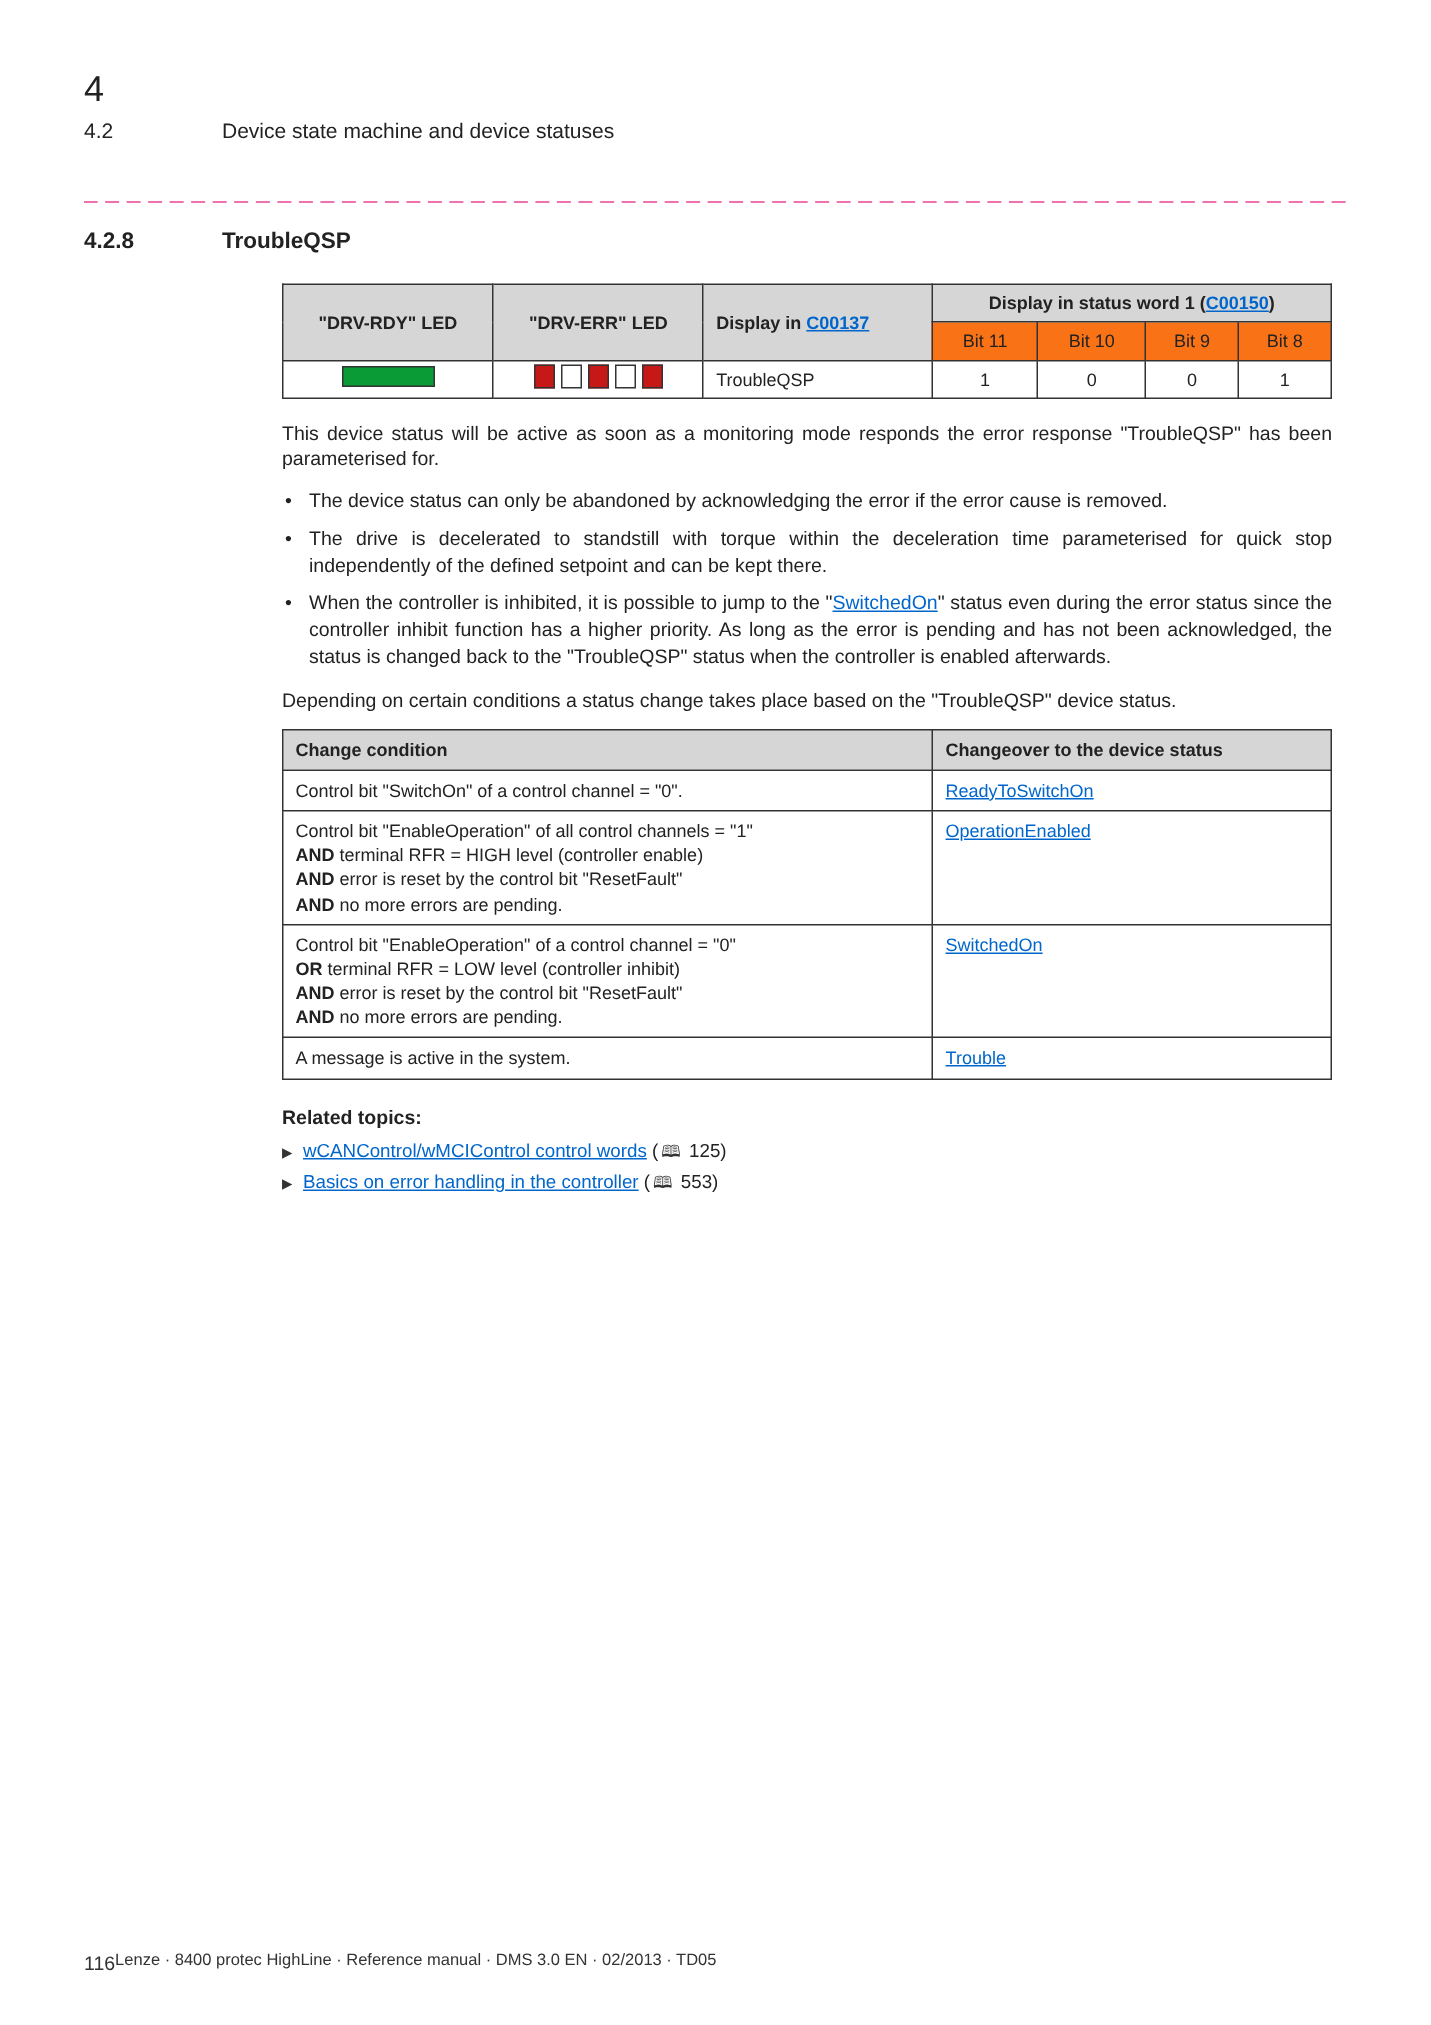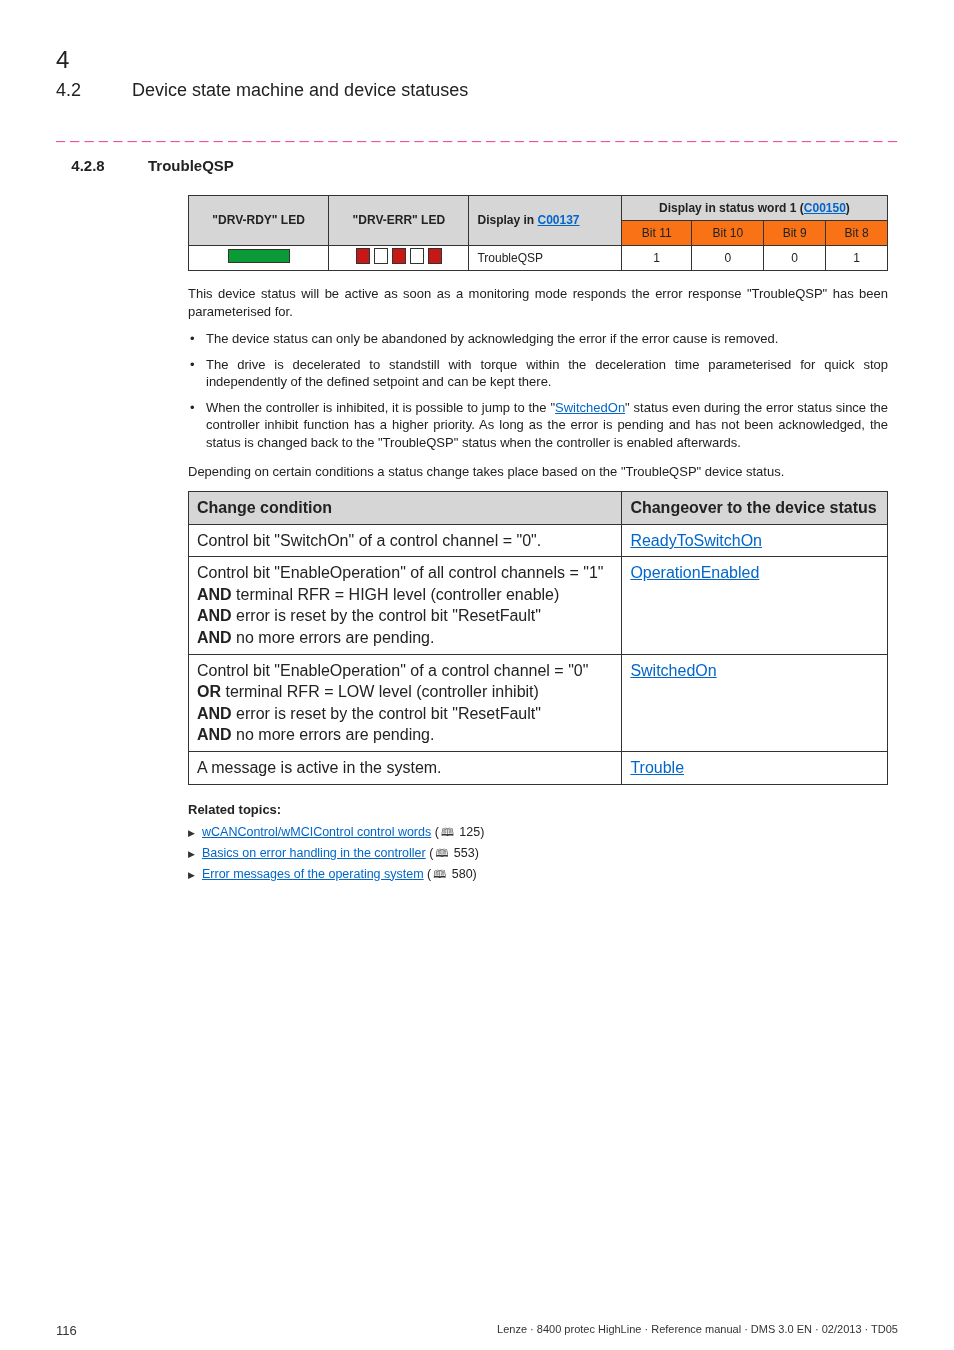--- a/index.html
+++ b/index.html
@@ -27,38 +27,37 @@
     font-size: 24px;
     font-weight: 400;
     width: 64px;
   }
   .hdr-title {
     font-size: 24px;
     font-weight: 400;
   }
   .subhdr {
     display: flex;
-    gap: 12px;
+    gap: 28px;
     margin-bottom: 20px;
-    font-size: 18px;
+    font-size: 14px;
   }
   .subhdr-num { width: 64px; }
   .sep {
     letter-spacing: 0.5px;
     color: #ec4899;
     white-space: nowrap;
     overflow: hidden;
     font-size: 16px;
     margin-bottom: 12px;
   }
   .sec {
     display: flex;
     gap: 28px;
     margin-bottom: 18px;
-    text-align: center;
   }
   .sec-num {
     width: 64px;
     font-weight: 700;
     font-size: 15px;
   }
   .sec-title {
     font-weight: 700;
     font-size: 15px;
   }
@@ -136,21 +135,21 @@
     top: 0;
   }
   table.cc {
     border-collapse: collapse;
     width: 100%;
     margin: 8px 0 16px 0;
   }
   table.cc th, table.cc td {
     border: 1px solid #333;
     padding: 5px 8px;
-    font-size: 16px;
+    font-size: 12px;
     text-align: left;
     vertical-align: top;
   }
   table.cc th {
     background: #d6d6d6;
     font-weight: 700;
   }
   .bold { font-weight: 700; }
   .related-h {
     font-weight: 700;
@@ -176,25 +175,25 @@
     color: #333;
   }
   .book {
     display: inline-block;
     font-size: 11px;
     color: #333;
     margin: 0 2px;
   }
   .foot {
     position: absolute;
-    bottom: 10px;
+    bottom: 32px;
     left: 56px;
     right: 56px;
     display: flex;
-    justify-content: space-between;
+    justify-content: flex-start;
     font-size: 11px;
     color: #333;
   }
   .pg { font-weight: 400; font-size: 13px; }
 </style>
 </head>
 <body>
 
 <div class="page">
 
@@ -305,24 +304,20 @@
     <div class="related-h">Related topics:</div>
     <ul class="rel">
       <li>
         <a href="#" class="link">wCANControl/wMCIControl control words</a>
         <span> (<span class="book">🕮</span> <span>125</span>)</span>
       </li>
       <li>
         <a href="#" class="link">Basics on error handling in the controller</a>
         <span> (<span class="book">🕮</span> <span>553</span>)</span>
       </li>
-      <li>
-        <a href="#" class="link">Error messages of the operating system</a>
-        <span> (<span class="book">🕮</span> <span>580</span>)</span>
-      </li>
     </ul>
 
   </div>
 
   <div class="foot">
     <span class="pg">116</span>
     <span>Lenze · 8400 protec HighLine · Reference manual · DMS 3.0 EN · 02/2013 · TD05</span>
   </div>
 
 </div>

